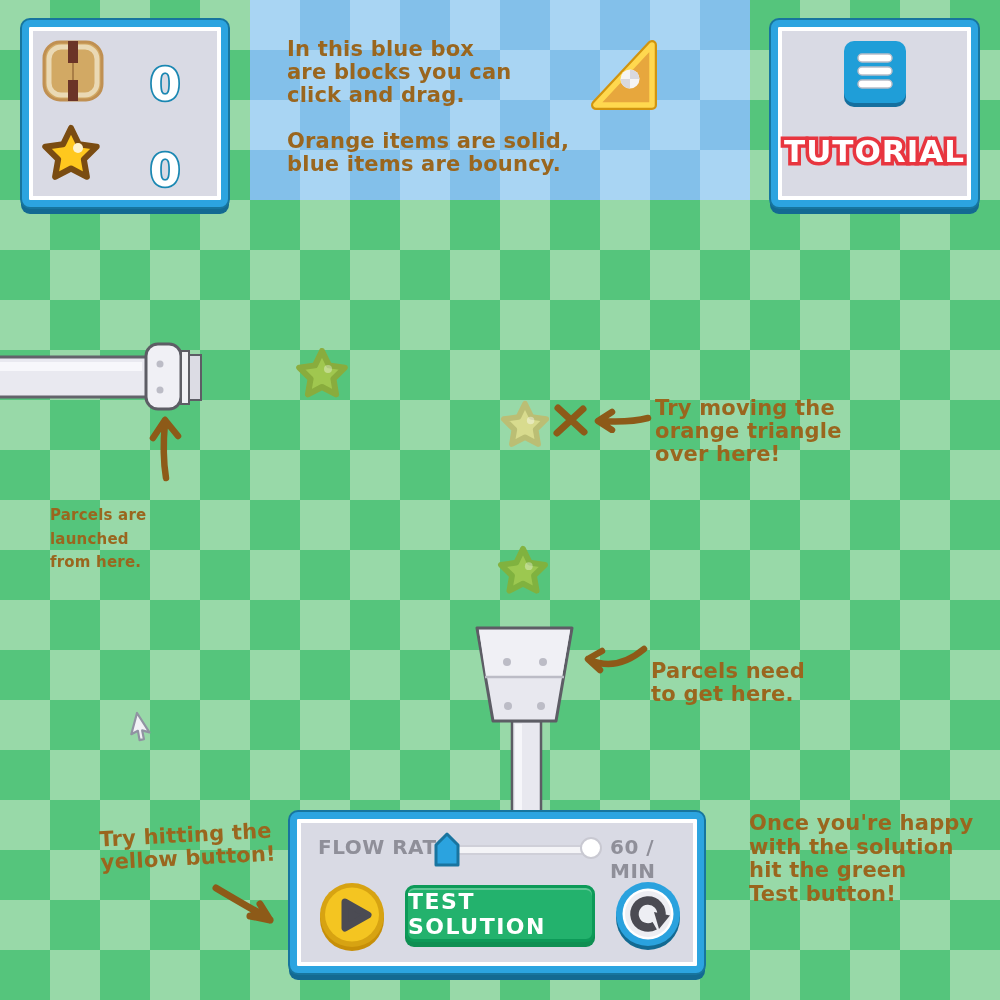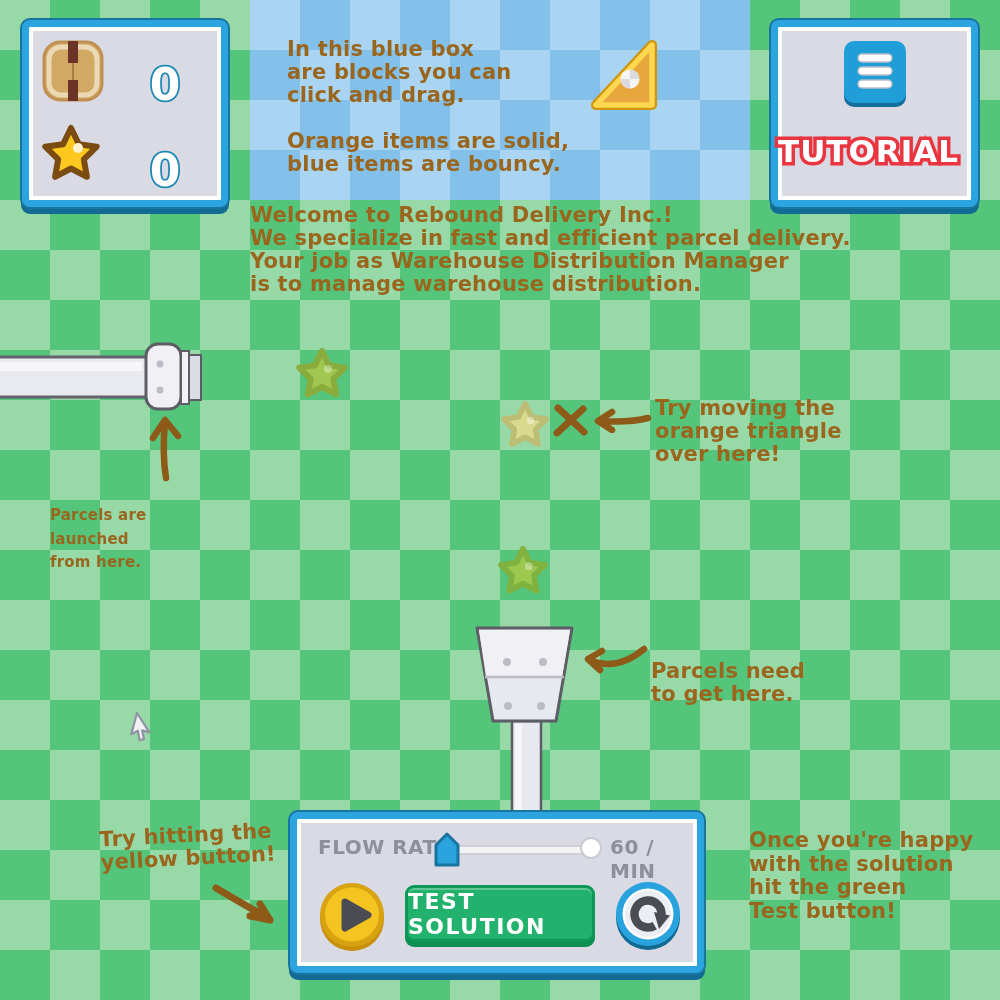--- a/index.html
+++ b/index.html
@@ -34,21 +34,21 @@
   .brown-note{
     color:#9a661e;font-size:21px;line-height:23px;font-weight:bold;
     white-space:pre-line;letter-spacing:0.2px;
   }
   .count-num{
     position:absolute;width:80px;text-align:center;
     font-size:44px;font-weight:bold;color:#ffffff;
     -webkit-text-stroke:3.5px #1a87b2;paint-order:stroke fill;
   }
   .tutorial-label{
-    position:absolute;left:0;right:0;
+    position:absolute;left:0;right:0;text-align:center;
     font-size:31px;font-weight:bold;color:#ffffff;letter-spacing:1px;
     -webkit-text-stroke:7px #e8353f;paint-order:stroke fill;
   }
   .ctrl-text{
     position:absolute;color:#8f8f99;font-weight:bold;font-size:20px;letter-spacing:0.5px;
   }
   .slider-track{
     position:absolute;left:158px;top:26px;width:140px;height:6px;
     background:#f4f4f7;border:2px solid #cfcfd8;border-radius:5px;
   }
@@ -111,24 +111,20 @@
       <rect x="1" y="1" width="62" height="62" rx="10" fill="#1f9ed8"></rect>
       <g>
         <rect x="15" y="14" width="34" height="8" rx="4" fill="#ffffff" stroke="#b9bdc7" stroke-width="1.5"></rect>
         <rect x="15" y="27" width="34" height="8" rx="4" fill="#ffffff" stroke="#b9bdc7" stroke-width="1.5"></rect>
         <rect x="15" y="40" width="34" height="8" rx="4" fill="#ffffff" stroke="#b9bdc7" stroke-width="1.5"></rect>
       </g>
     </svg>
     <div class="tutorial-label" style="top:106px;">TUTORIAL</div>
   </div>
 
-  <div class="abs brown-note" style="left:250px;top:204px;">Welcome to Rebound Delivery Inc.!
-We specialize in fast and efficient parcel delivery.
-Your job as Warehouse Distribution Manager
-is to manage warehouse distribution.</div>
 
   <svg class="abs" style="left:0;top:340px;" width="210" height="75">
     <rect x="-6" y="17" width="154" height="40" fill="#e9e9f0" stroke="#63636b" stroke-width="3"></rect>
     <rect x="-4" y="22" width="146" height="9" fill="#f7f7fb"></rect>
     <rect x="146" y="4" width="35" height="65" rx="12" fill="#f0f0f5" stroke="#5d5d65" stroke-width="3"></rect>
     <circle cx="160" cy="24" r="3.5" fill="#bcbcc6"></circle>
     <circle cx="160" cy="50" r="3.5" fill="#bcbcc6"></circle>
     <rect x="181" y="11" width="8" height="53" fill="#f0f0f5" stroke="#5d5d65" stroke-width="2"></rect>
     <rect x="189" y="15" width="12" height="45" fill="#dcdce4" stroke="#5d5d65" stroke-width="2"></rect>
   </svg>
@@ -166,21 +162,21 @@
   <div class="abs brown-note" style="left:50px;top:504px;font-size:15px;line-height:23.5px;">Parcels are
 launched
 from here.</div>
   <div class="abs brown-note" style="left:651px;top:660px;">Parcels need
 to get here.</div>
   <div class="abs brown-note" style="left:655px;top:397px;">Try moving the
 orange triangle
 over here!</div>
   <div class="abs brown-note" style="left:100px;top:824px;transform:rotate(-3deg);">Try hitting the
 yellow button!</div>
-  <div class="abs brown-note" style="left:749px;top:829px;line-height:23.5px;">Once you're happy
+  <div class="abs brown-note" style="left:749px;top:812px;line-height:23.5px;">Once you're happy
 with the solution
 hit the green
 Test button!</div>
 
   <svg class="abs" style="left:460px;top:620px;" width="120" height="200">
     <rect x="52" y="101" width="29" height="95" fill="#e8e8ef" stroke="#5d5d65" stroke-width="2.5"></rect>
     <rect x="55" y="104" width="7" height="90" fill="#f6f6fa"></rect>
     <polygon points="17,8 112,8 96,101 33,101" fill="#e8e8ef" stroke="#5d5d65" stroke-width="3" stroke-linejoin="round"></polygon>
     <polygon points="19,10 110,10 102,57 26,57" fill="#f0f0f5"></polygon>
     <line x1="25" y1="57" x2="104" y2="57" stroke="#bcbcc6" stroke-width="2.5"></line>

